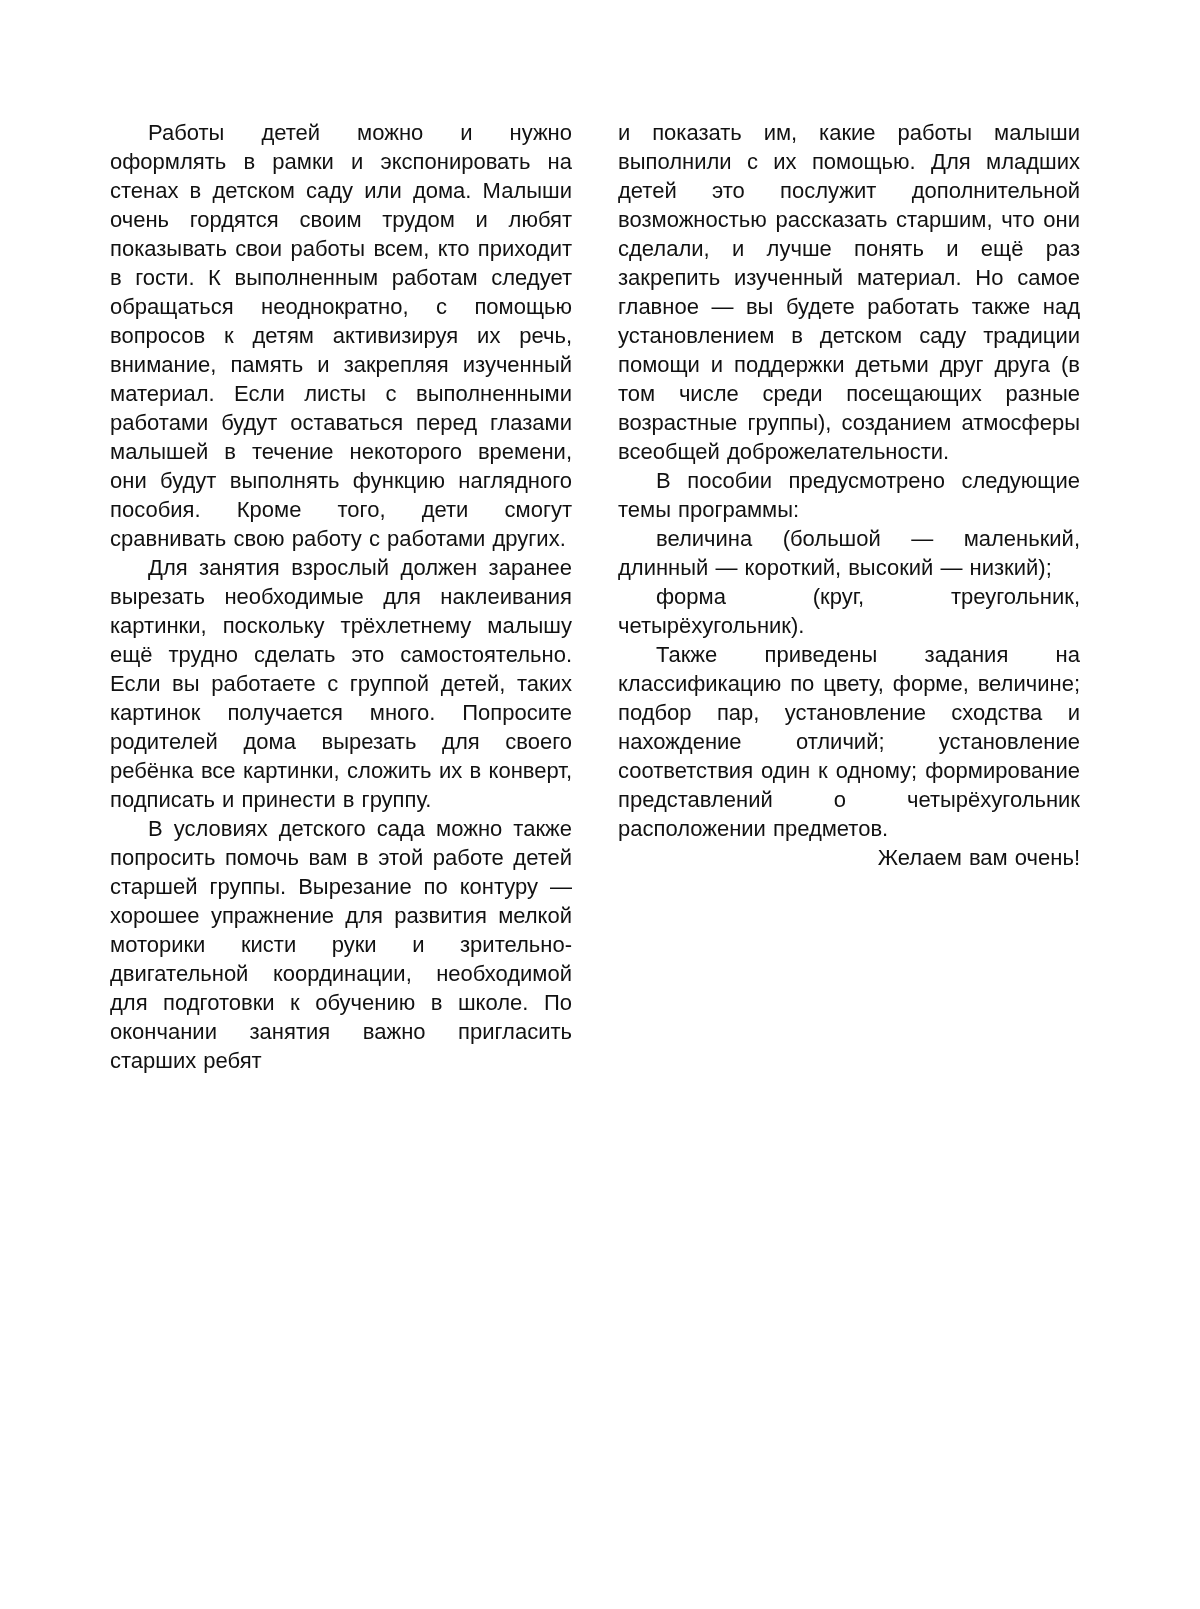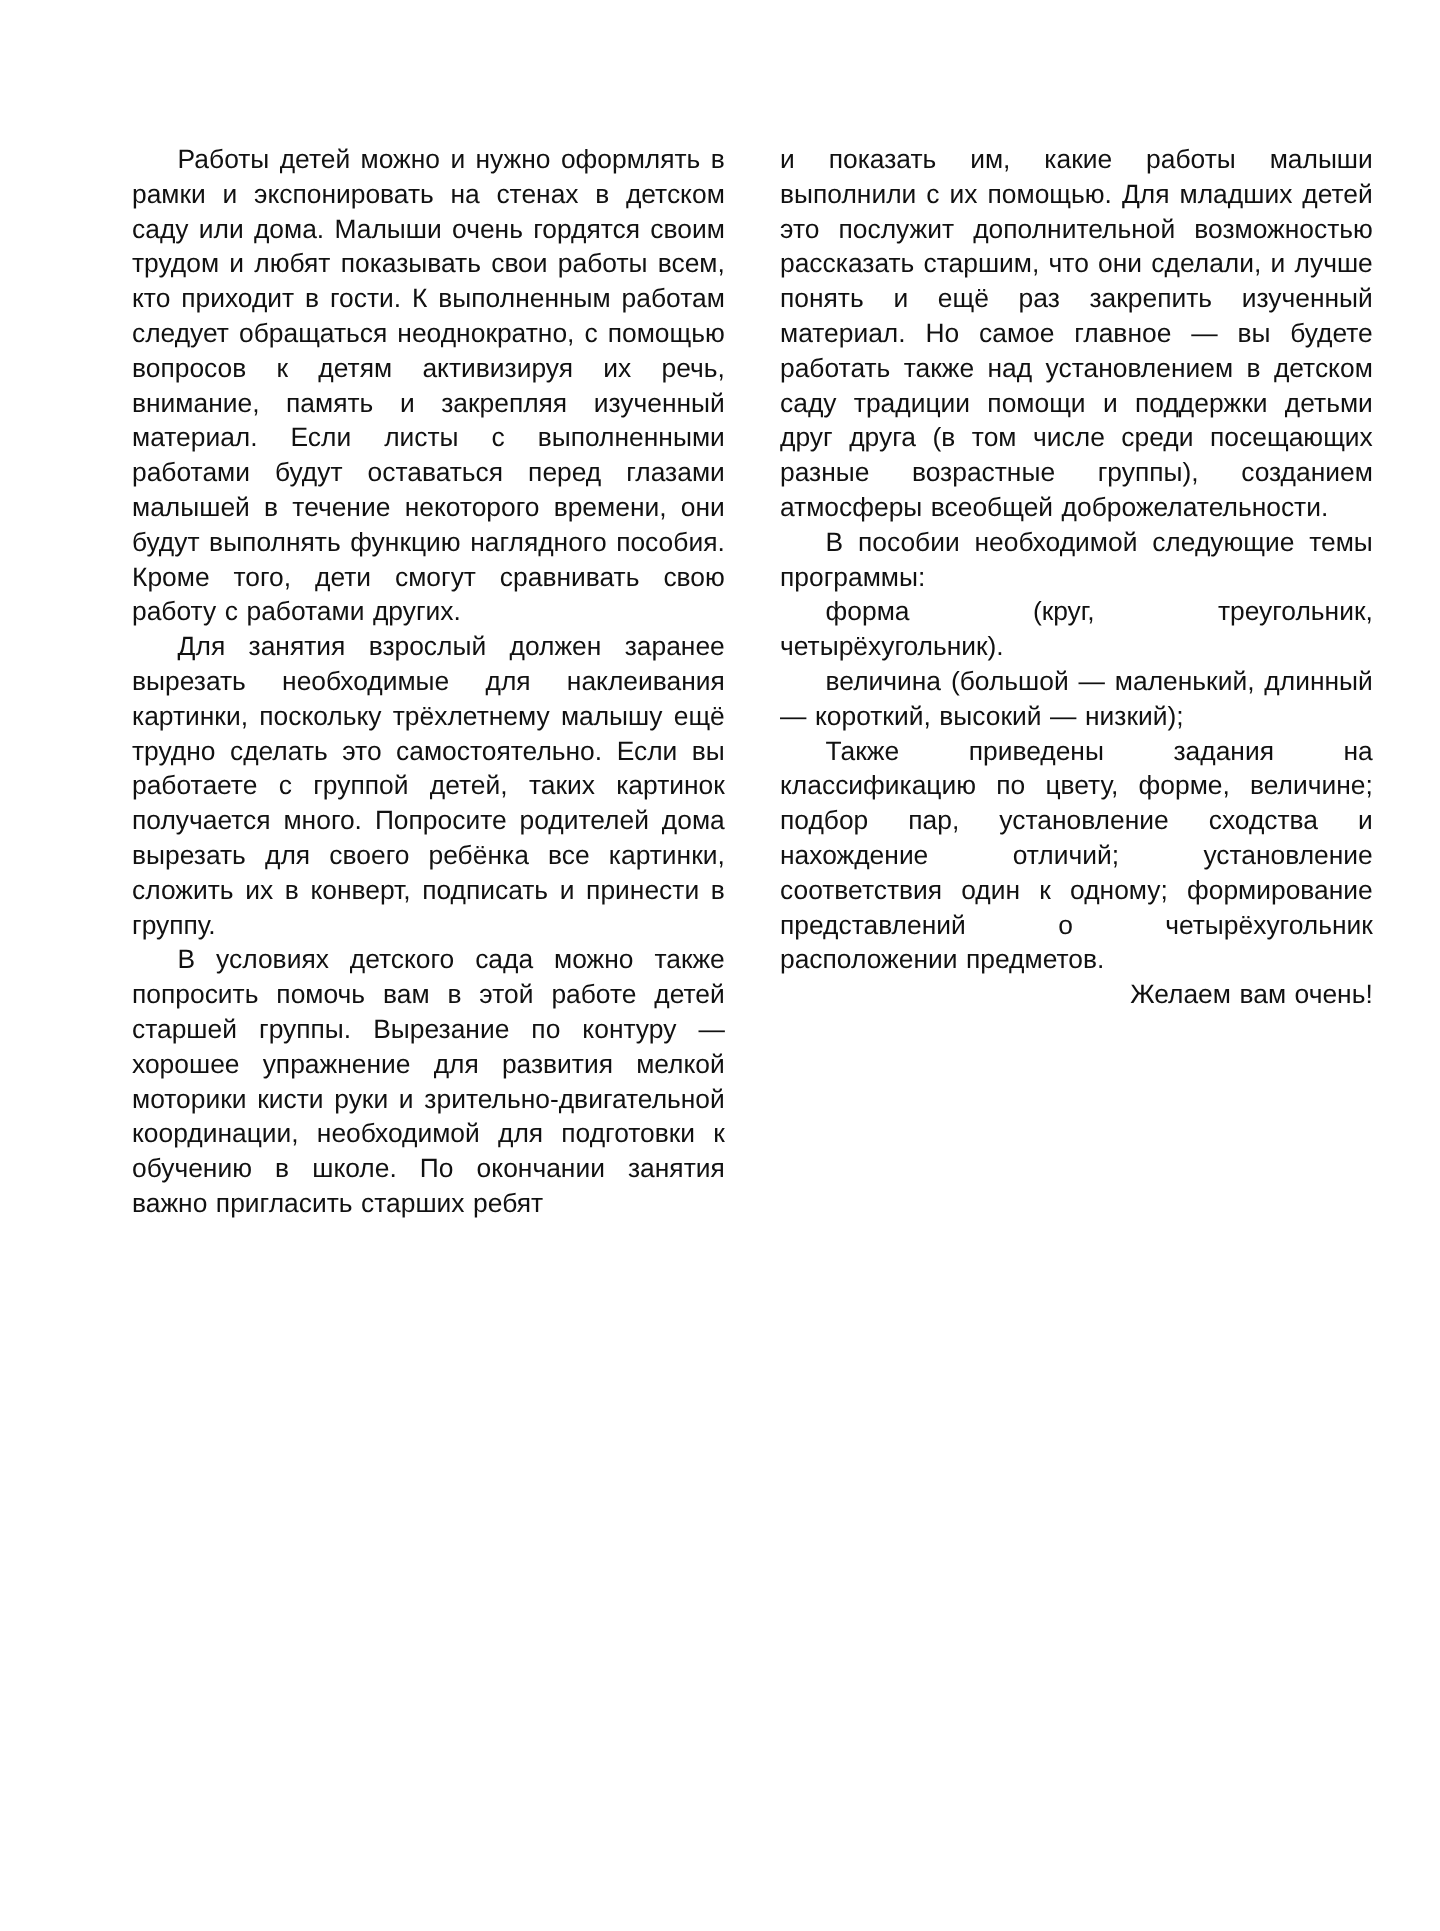--- a/index.html
+++ b/index.html
@@ -11,21 +11,21 @@
     width: 1200px;
     height: 1609px;
     font-family: "Liberation Sans", sans-serif;
     color: #111111;
     overflow: hidden;
   }
   .page {
     box-sizing: border-box;
     width: 1200px;
     height: 1609px;
-    padding: 118px 56px 0 110px;
+    padding: 118px 120px 0 110px;
     background: #ffffff;
   }
   .columns {
     display: flex;
     gap: 46px;
     align-items: flex-start;
   }
   .column {
     flex: 1 1 0;
     font-size: 22px;
@@ -55,21 +55,21 @@
   <div class="columns">
 
     <div class="column">
       <p>Работы детей можно и нужно оформлять в рамки и экспонировать на стенах в детском саду или дома. Малыши очень гордятся своим трудом и любят показывать свои работы всем, кто приходит в гости. К выполненным работам следует обращаться неоднократно, с помощью вопросов к детям активизируя их речь, внимание, память и закрепляя изученный материал. Если листы с выполненными работами будут оставаться перед глазами малышей в течение некоторого времени, они будут выполнять функцию наглядного пособия. Кроме того, дети смогут сравнивать свою работу с работами других.</p>
       <p>Для занятия взрослый должен заранее вырезать необходимые для наклеивания картинки, поскольку трёхлетнему малышу ещё трудно сделать это самостоятельно. Если вы работаете с группой детей, таких картинок получается много. Попросите родителей дома вырезать для своего ребёнка все картинки, сложить их в конверт, подписать и принести в группу.</p>
       <p>В условиях детского сада можно также попросить помочь вам в этой работе детей старшей группы. Вырезание по контуру — хорошее упражнение для развития мелкой моторики кисти руки и зрительно-двигательной координации, необходимой для подготовки к обучению в школе. По окончании занятия важно пригласить старших ребят</p>
     </div>
 
     <div class="column">
       <p class="continuation">и показать им, какие работы малыши выполнили с их помощью. Для младших детей это послужит дополнительной возможностью рассказать старшим, что они сделали, и лучше понять и ещё раз закрепить изученный материал. Но самое главное — вы будете работать также над установлением в детском саду традиции помощи и поддержки детьми друг друга (в том числе среди посещающих разные возрастные группы), созданием атмосферы всеобщей доброжелательности.</p>
-      <p>В пособии необходимой следующие темы программы:</p>
+      <p>В пособии предусмотрено следующие темы программы:</p>
+      <p>величина (большой — маленький, длинный — короткий, высокий — низкий);</p>
       <p>форма (круг, треугольник, четырёхугольник).</p>
-      <p>величина (большой — маленький, длинный — короткий, высокий — низкий);</p>
       <p>Также приведены задания на классификацию по цвету, форме, величине; подбор пар, установление сходства и нахождение отличий; установление соответствия один к одному; формирование представлений о четырёхугольник расположении предметов.</p>
       <p class="closing">Желаем вам очень!</p>
     </div>
 
   </div>
 </div>
 
 </body></html>

